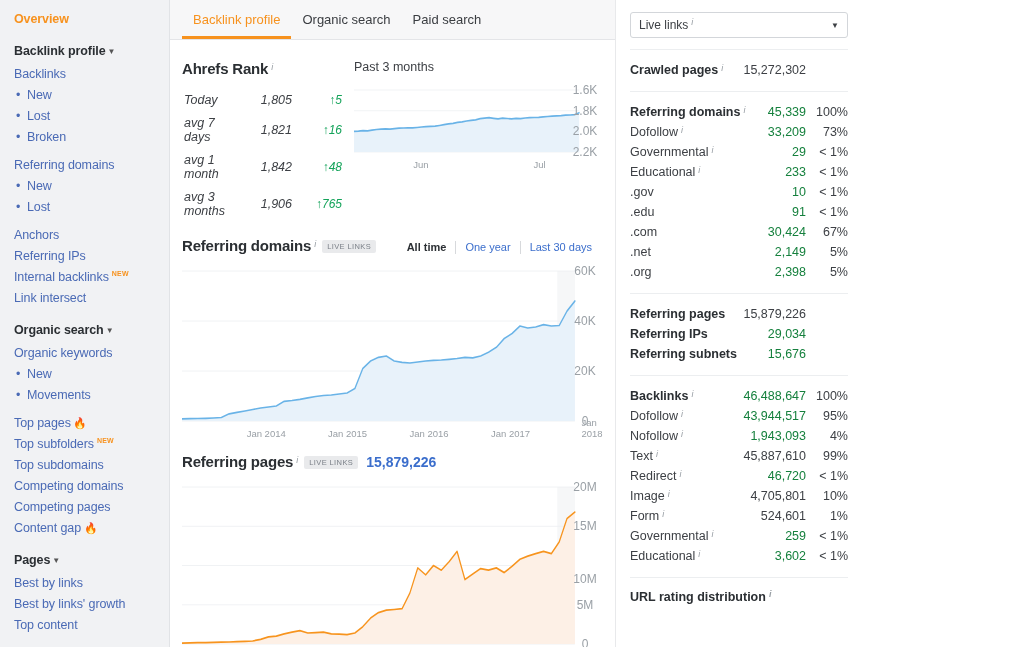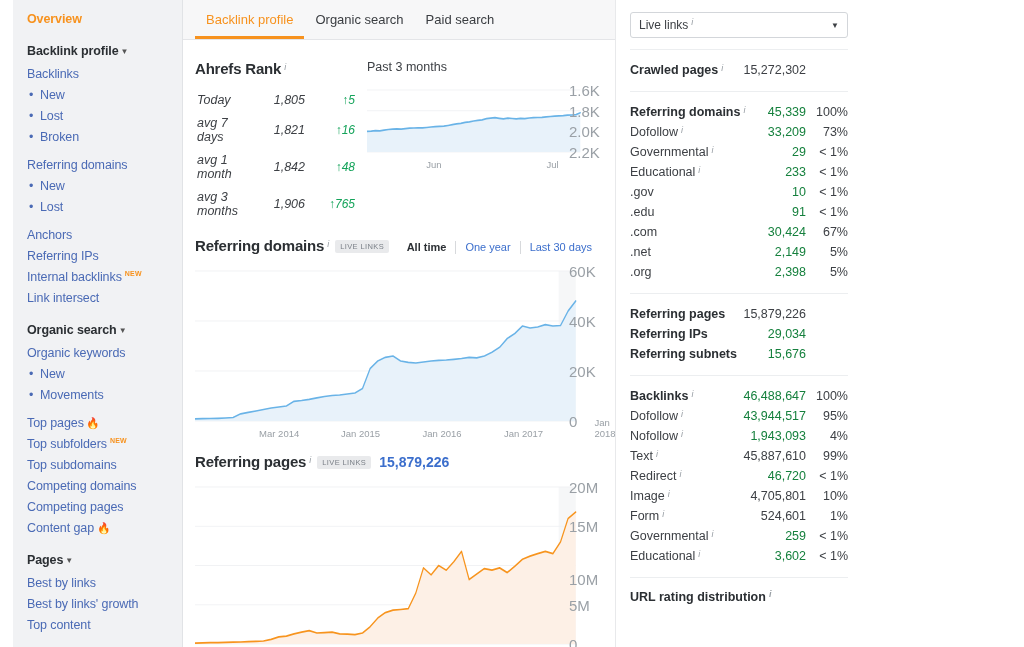--- a/index.html
+++ b/index.html
@@ -3,21 +3,21 @@
 <meta charset="utf-8">
 <style>
   * { box-sizing: border-box; margin: 0; padding: 0; }
   html, body {
     width: 1024px; height: 647px;
     font-family: "Liberation Sans", sans-serif;
     background: #ffffff;
     overflow: hidden;
     color: #333;
   }
-  .app { display: flex; width: 864px; height: 647px; padding-left: 13px; }
+  .app { display: flex; width: 864px; height: 647px; }
 
   
   .sidebar {
     width: 170px; flex: 0 0 170px;
     background: #f1f2f4;
     border-right: 1px solid #e1e3e6;
     padding: 8px 0 0 14px;
     overflow: hidden;
     font-size: 12.5px;
   }
@@ -83,22 +83,22 @@
   .rank-table tr td { padding: 3.5px 0; font-style: italic; }
   .rank-label { color: #3d4045; }
   .rank-val { color: #3d4045; text-align: right; padding-right: 0 !important; width: 54px; }
   .rank-delta { color: #14a35a; text-align: right; width: 48px; font-size: 12px; }
   .rank-chart-wrap { flex: 1 1 auto; min-width: 0; }
   .rank-sub { font-size: 12.5px; color: #3d4045; margin-bottom: 4px; }
 
   .chartbox { position: relative; width: 100%; }
   .chartbox svg { display: block; width: 100%; }
   .ytick {
-    position: absolute; right: 0; font-size: 15px; color: #9aa0a6;
-    transform: translateY(-50%); text-align: left; width: 32px;
+    position: absolute; right: 0; font-size: 12px; color: #9aa0a6;
+    transform: translateY(-50%); text-align: center; width: 32px;
   }
   .xtick {
     position: absolute; font-size: 9.5px; color: #9aa0a6;
     transform: translateX(-50%); bottom: 0;
   }
 
   
   .rightpanel {
     width: 249px; flex: 0 0 249px; border-left: 1px solid #e8e9eb;
     padding: 12px 16px 0 14px; background: #fff; overflow: hidden;
@@ -257,21 +257,21 @@
               <line x1="0" y1="60.0" x2="543" y2="60.0" stroke="#eef0f2" stroke-width="1"></line>
               <line x1="0" y1="110.0" x2="543" y2="110.0" stroke="#eef0f2" stroke-width="1"></line>
               <line x1="0" y1="160.0" x2="543" y2="160.0" stroke="#eef0f2" stroke-width="1"></line>
               <path d="M0.0 157.8 L10.9 157.6 L21.7 157.5 L32.6 157.3 L43.4 157.0 L54.3 156.5 L65.2 152.8 L76.0 151.3 L86.9 150.0 L97.7 148.5 L108.6 147.0 L119.5 146.0 L130.3 145.0 L141.2 140.3 L152.0 139.5 L162.9 138.3 L173.8 136.8 L184.6 135.5 L195.5 134.5 L206.3 134.0 L217.2 133.0 L228.1 132.0 L238.9 127.5 L249.8 107.5 L260.6 100.0 L271.5 96.3 L282.4 95.0 L293.2 100.0 L304.1 101.3 L314.9 102.0 L325.8 101.0 L336.7 100.0 L347.5 99.3 L358.4 99.0 L369.2 98.3 L380.1 97.5 L391.0 96.3 L401.8 96.8 L412.7 95.0 L423.5 91.3 L434.4 86.3 L445.3 77.5 L456.1 72.5 L467.0 65.0 L477.8 67.0 L488.7 66.0 L499.6 63.7 L510.4 65.0 L521.3 64.5 L532.1 50.0 L543.0 40.0 L 543.0 160.0 L 0.0 160.0 Z" fill="#e8f2fa"></path>
               <path d="M0.0 157.8 L10.9 157.6 L21.7 157.5 L32.6 157.3 L43.4 157.0 L54.3 156.5 L65.2 152.8 L76.0 151.3 L86.9 150.0 L97.7 148.5 L108.6 147.0 L119.5 146.0 L130.3 145.0 L141.2 140.3 L152.0 139.5 L162.9 138.3 L173.8 136.8 L184.6 135.5 L195.5 134.5 L206.3 134.0 L217.2 133.0 L228.1 132.0 L238.9 127.5 L249.8 107.5 L260.6 100.0 L271.5 96.3 L282.4 95.0 L293.2 100.0 L304.1 101.3 L314.9 102.0 L325.8 101.0 L336.7 100.0 L347.5 99.3 L358.4 99.0 L369.2 98.3 L380.1 97.5 L391.0 96.3 L401.8 96.8 L412.7 95.0 L423.5 91.3 L434.4 86.3 L445.3 77.5 L456.1 72.5 L467.0 65.0 L477.8 67.0 L488.7 66.0 L499.6 63.7 L510.4 65.0 L521.3 64.5 L532.1 50.0 L543.0 40.0" fill="none" stroke="#69b3e7" stroke-width="1.7" stroke-linejoin="round" stroke-linecap="round"></path>
             </svg>
             <div class="ytick" style="top:10.0px;">60K</div>
             <div class="ytick" style="top:60.0px;">40K</div>
             <div class="ytick" style="top:110.0px;">20K</div>
             <div class="ytick" style="top:160.0px;">0</div>
-            <div class="xtick" style="left:84.2px;">Mar 2014</div>
+            <div class="xtick" style="left:84.2px;">Jan 2014</div>
             <div class="xtick" style="left:165.6px;">Jan 2015</div>
             <div class="xtick" style="left:247.1px;">Jan 2016</div>
             <div class="xtick" style="left:328.5px;">Jan 2017</div>
             <div class="xtick" style="left:410.0px;">Jan 2018</div>
             <div class="xtick" style="left:491.4px;">Jan 2019</div>
           </div>
       </section>
 
       <section class="block">
         <div class="block-head">

